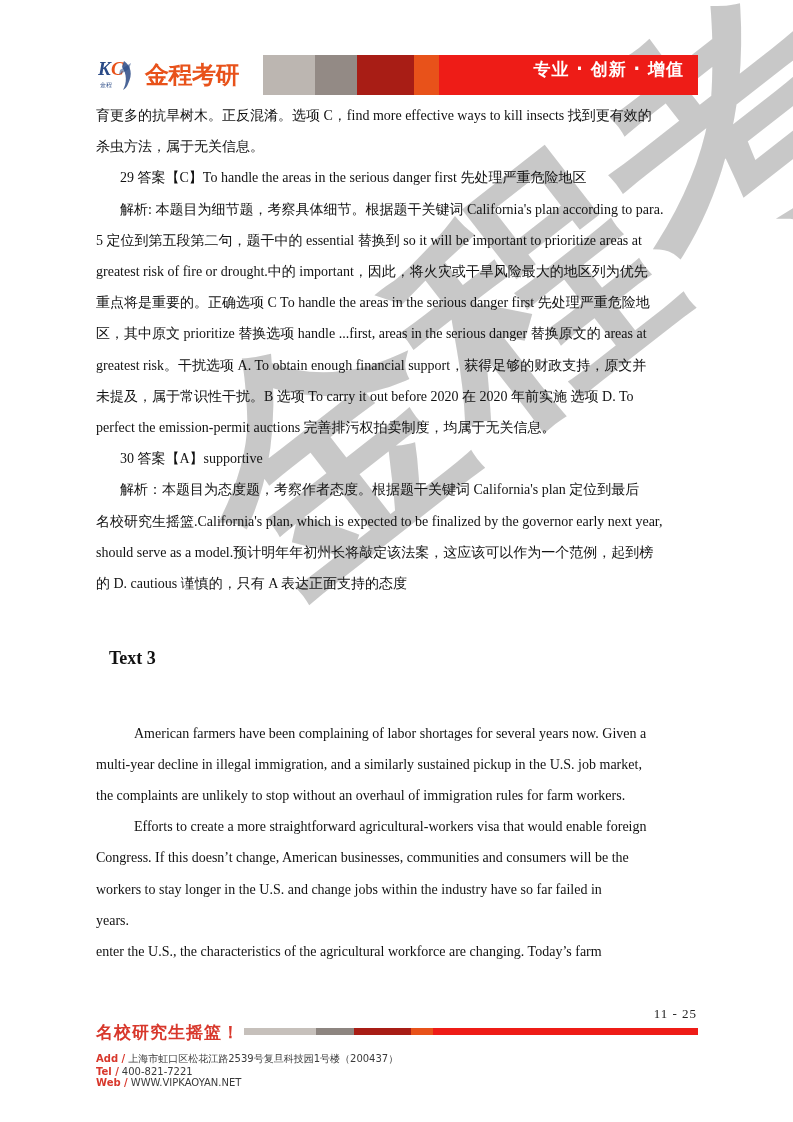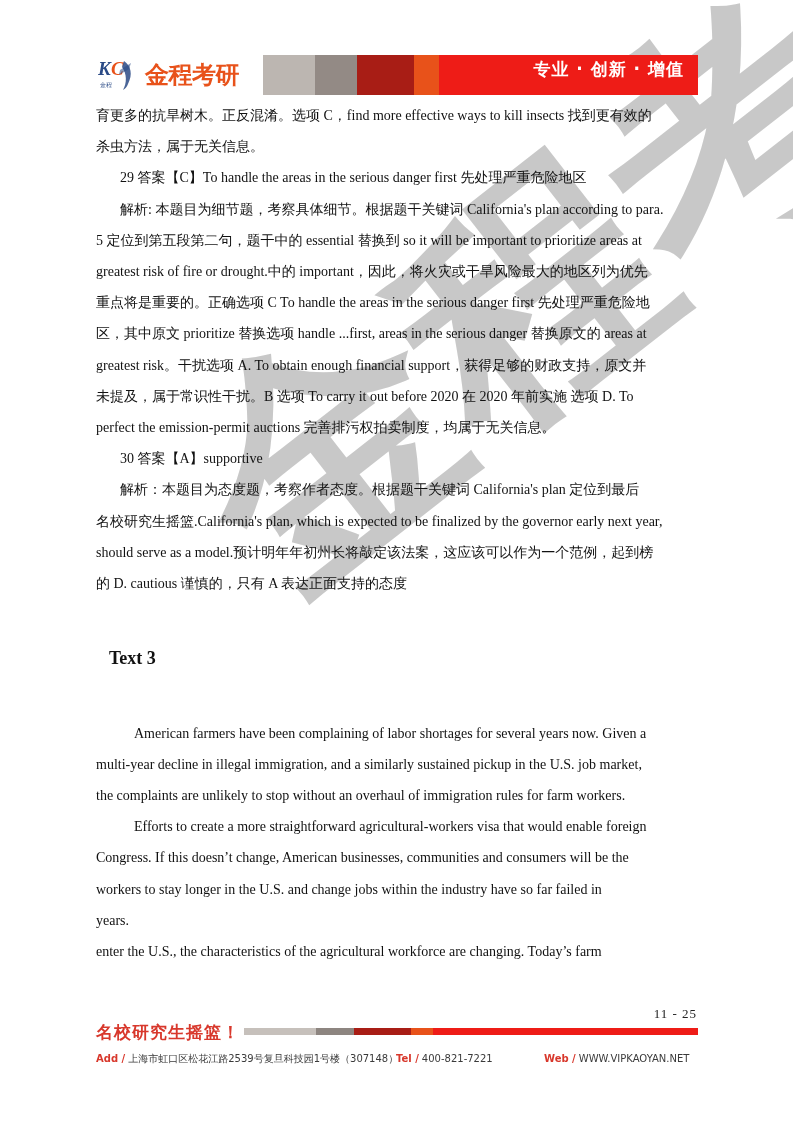--- a/index.html
+++ b/index.html
@@ -191,20 +191,21 @@
   .fb5 { flex: 1;     background: #ee1c17; }
 
   .ft-info {
     display: flex;
     align-items: baseline;
     margin-top: 6px;
     font-family: "DejaVu Sans", "Liberation Sans", sans-serif;
     font-size: 10px;
     color: #3a3a3a;
     white-space: nowrap;
+    flex-direction: column;
   }
   .ft-label {
     color: #d8382c;
     font-weight: 700;
     margin-right: 3px;
   }
   .ft-cell { display: flex; align-items: baseline; }
   .ft-cell.addr { width: 300px; }
   .ft-cell.tel  { width: 148px; }
   .ft-cell.web  { flex: 1; }
@@ -293,21 +294,21 @@
         <div class="fb1"></div>
         <div class="fb2"></div>
         <div class="fb3"></div>
         <div class="fb4"></div>
         <div class="fb5"></div>
       </div>
     </div>
     <div class="ft-info">
       <div class="ft-cell addr">
         <span class="ft-label">Add /</span>
-        <span>上海市虹口区松花江路2539号复旦科技园1号楼（307148）</span>
+        <span>上海市虹口区松花江路2539号复旦科技园1号楼（200437）</span>
       </div>
       <div class="ft-cell tel">
         <span class="ft-label">Tel /</span>
         <span>400-821-7221</span>
       </div>
       <div class="ft-cell web">
         <span class="ft-label">Web /</span>
         <span>WWW.VIPKAOYAN.NET</span>
       </div>
     </div>

